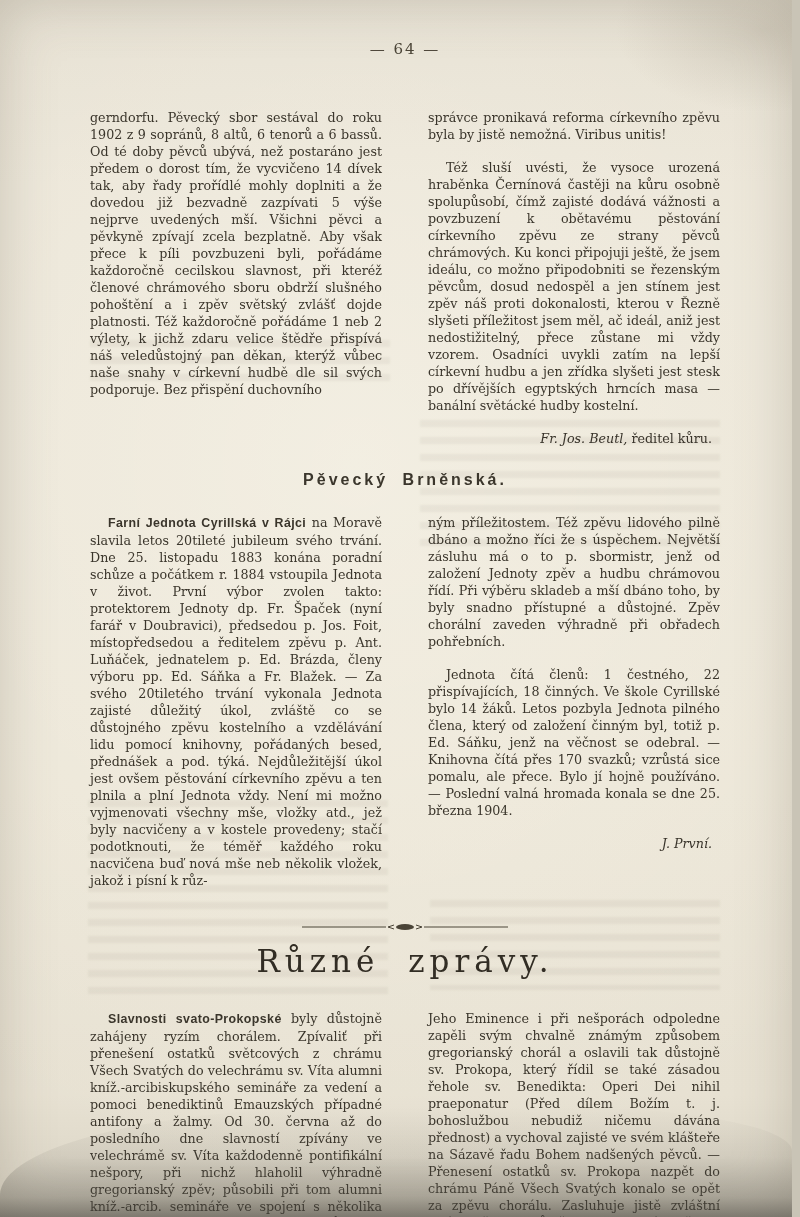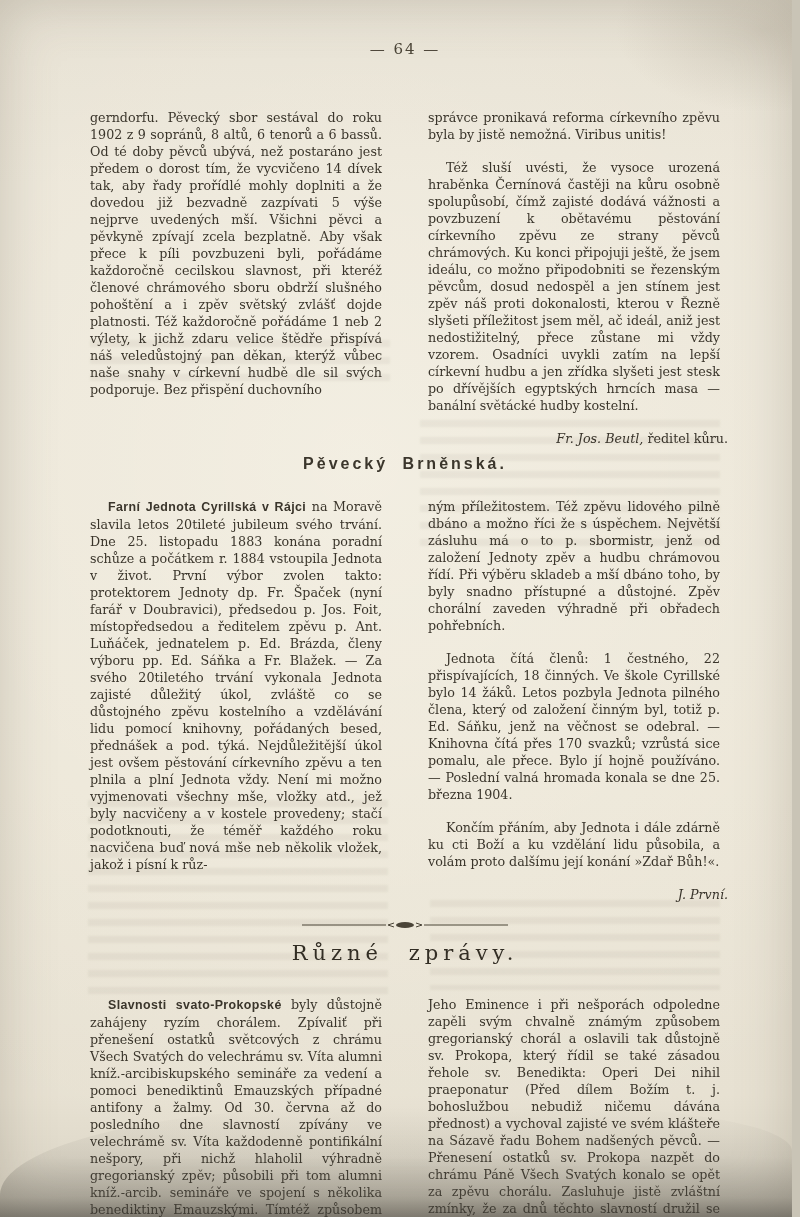--- a/index.html
+++ b/index.html
@@ -52,36 +52,36 @@
     text-align: justify;
     color: #3a352b;
   }
   .indent { text-indent: 18px; }
   .lead-bold {
     font-family: "Liberation Sans", sans-serif;
     font-weight: bold; font-size: 12.4px;
     letter-spacing: 0.4px;
   }
   .sig {
-    margin: 0; font-size: 12.7px; line-height: 17px;
+    margin: 16px; font-size: 12.7px; line-height: 17px;
     text-align: right; padding-right: 8px;
   }
   .italic { font-style: italic; }
   .section-heading {
     margin: 8px 0 9px; text-align: center;
     font-family: "Liberation Sans", sans-serif;
     font-weight: bold; font-size: 16px;
     letter-spacing: 3px; word-spacing: 7px;
     color: #3b362c;
   }
   .ornament-wrap { text-align: center; margin: 13px 0 4px; }
   .big-heading {
     margin: 6px 0 15px; text-align: center;
     font-family: "DejaVu Serif", serif; font-weight: normal;
-    font-size: 21px; letter-spacing: 5px; word-spacing: 14px;
+    font-size: 31px; letter-spacing: 5px; word-spacing: 14px;
     color: #322d24;
   }
   .footer { margin-left: -17px; width: 696px; margin-top: 9px; }
   .double-rule {
     height: 3px;
     border-top: 1px solid rgba(66,60,48,0.85);
     border-bottom: 1px solid rgba(66,60,48,0.75);
   }
   .supplement {
     display: flex; align-items: center; justify-content: center;
@@ -134,21 +134,20 @@
 
     <h2 class="section-heading">Pěvecký Brněnská.</h2>
 
     <div class="cols">
       <div class="col">
         <p class="body-text indent"><span class="lead-bold">Farní Jednota Cyrillská v Rájci</span><span> na Moravě slavila letos 20tileté jubileum svého trvání. Dne 25. listopadu 1883 konána poradní schůze a počátkem r. 1884 vstoupila Jednota v život. První výbor zvolen takto: protektorem Jednoty dp. Fr. Špaček (nyní farář v Doubravici), předsedou p. Jos. Foit, místopředsedou a ředitelem zpěvu p. Ant. Luňáček, jednatelem p. Ed. Brázda, členy výboru pp. Ed. Sáňka a Fr. Blažek. — Za svého 20tiletého trvání vykonala Jednota zajisté důležitý úkol, zvláště co se důstojného zpěvu kostelního a vzdělávání lidu pomocí knihovny, pořádaných besed, přednášek a pod. týká. Nejdůležitější úkol jest ovšem pěstování církevního zpěvu a ten plnila a plní Jednota vždy. Není mi možno vyjmenovati všechny mše, vložky atd., jež byly nacvičeny a v kostele provedeny; stačí podotknouti, že téměř každého roku nacvičena buď nová mše neb několik vložek, jakož i písní k růz-</span></p>
       </div>
       <div class="col">
         <p class="body-text">ným příležitostem. Též zpěvu lidového pilně dbáno a možno říci že s úspěchem. Největší zásluhu má o to p. sbormistr, jenž od založení Jednoty zpěv a hudbu chrámovou řídí. Při výběru skladeb a mší dbáno toho, by byly snadno přístupné a důstojné. Zpěv chorální zaveden výhradně při obřadech pohřebních.</p>
         <p class="body-text indent">Jednota čítá členů: 1 čestného, 22 přispívajících, 18 činných. Ve škole Cyrillské bylo 14 žáků. Letos pozbyla Jednota pilného člena, který od založení činným byl, totiž p. Ed. Sáňku, jenž na věčnost se odebral. — Knihovna čítá přes 170 svazků; vzrůstá sice pomalu, ale přece. Bylo jí hojně používáno. — Poslední valná hromada konala se dne 25. března 1904.</p>
-        <p class="body-text indent">Končím přáním, aby Jednota i dále zdárně ku cti Boží a ku vzdělání lidu působila, a volám proto dalšímu její konání »Zdař Bůh!«.</p>
         <p class="sig"><span class="italic">J. První.</span></p>
       </div>
     </div>
 
     <div class="ornament-wrap">
       <svg width="210" height="12" viewBox="0 0 210 12">
         <path class="ink" d="M2 6 H86"></path>
         <path class="ink" d="M124 6 H208"></path>
         <path class="ink" d="M88 6 l6 -2 M88 6 l6 2"></path>
         <path class="ink" d="M122 6 l-6 -2 M122 6 l-6 2"></path>

